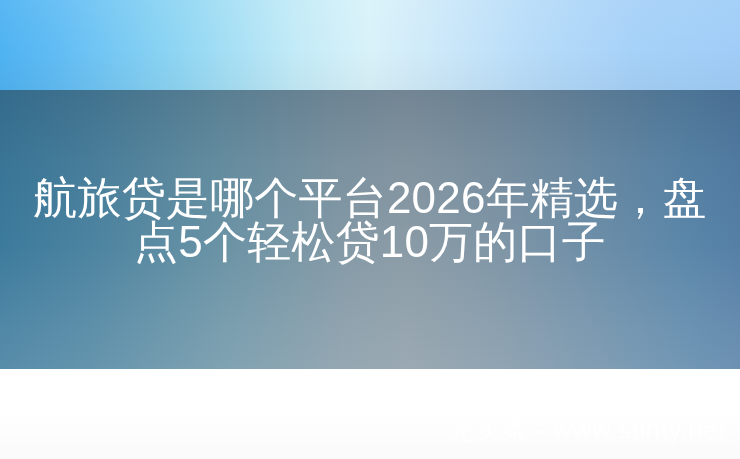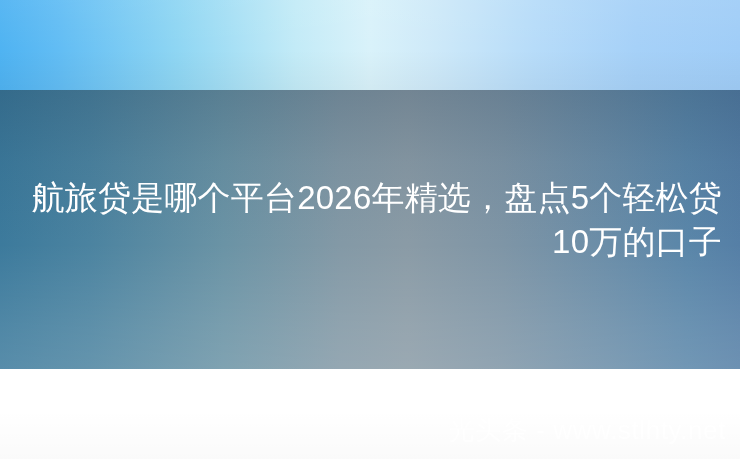--- a/index.html
+++ b/index.html
@@ -120,23 +120,23 @@
       rgba(255,255,255,0.00) 45%,
       rgba(0,0,0,0.02) 100%);
   }
 
   
   .headline {
     position: absolute;
     left: 0;
     top: 176px;
     width: 740px;
-    text-align: right;
+    text-align: center;
     color: #ffffff;
-    font-size: 33px;
+    font-size: 44px;
     line-height: 44px;
     font-weight: 400;
     letter-spacing: 0.2px;
     padding: 0 18px;
     box-sizing: border-box;
     white-space: pre-wrap;
   }
 
   
   .watermark {

